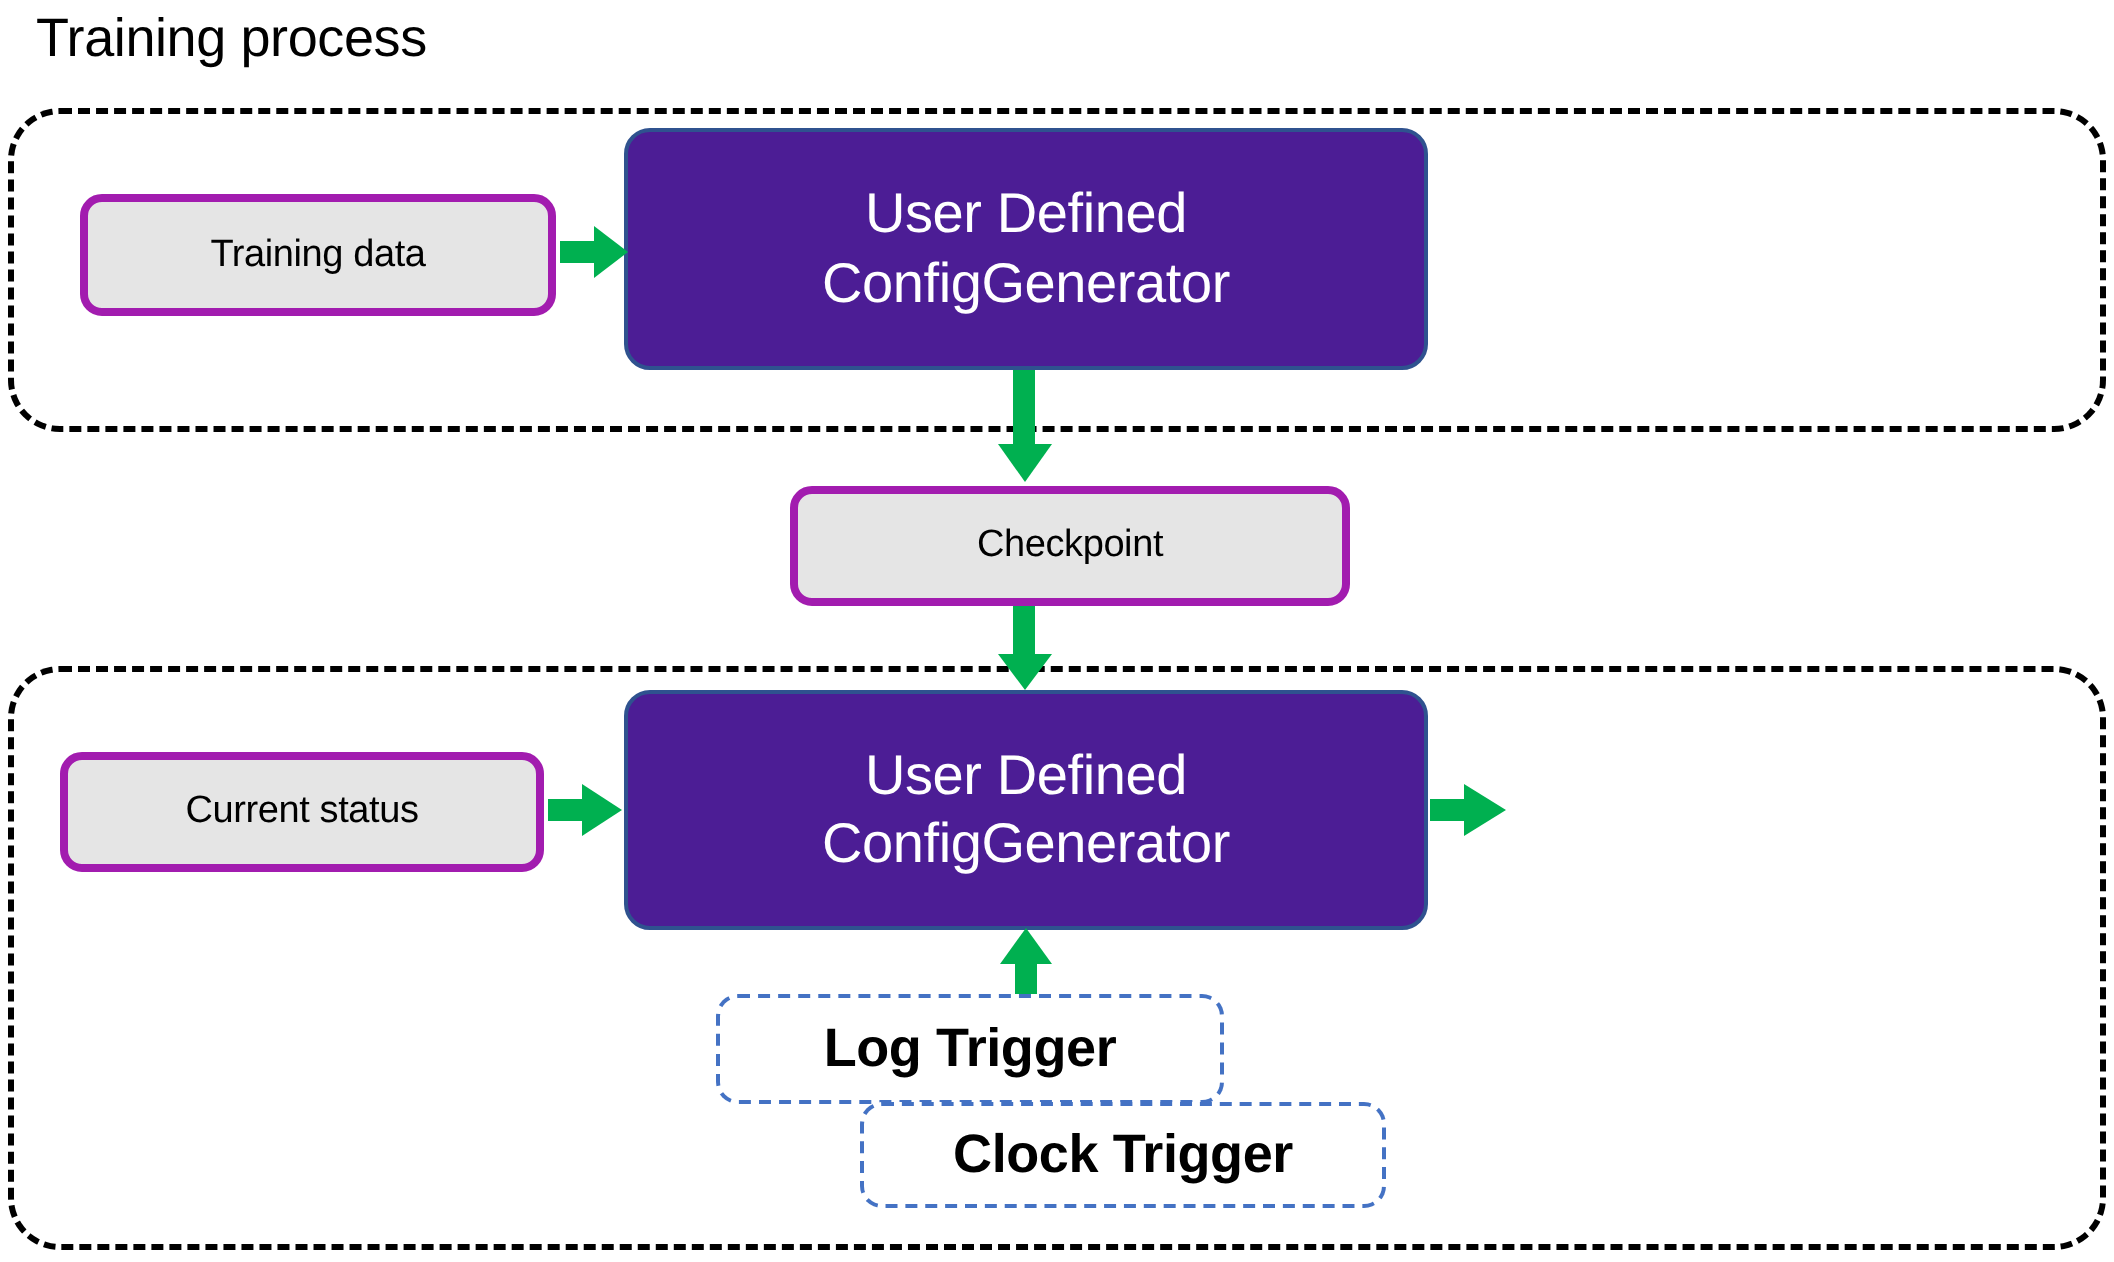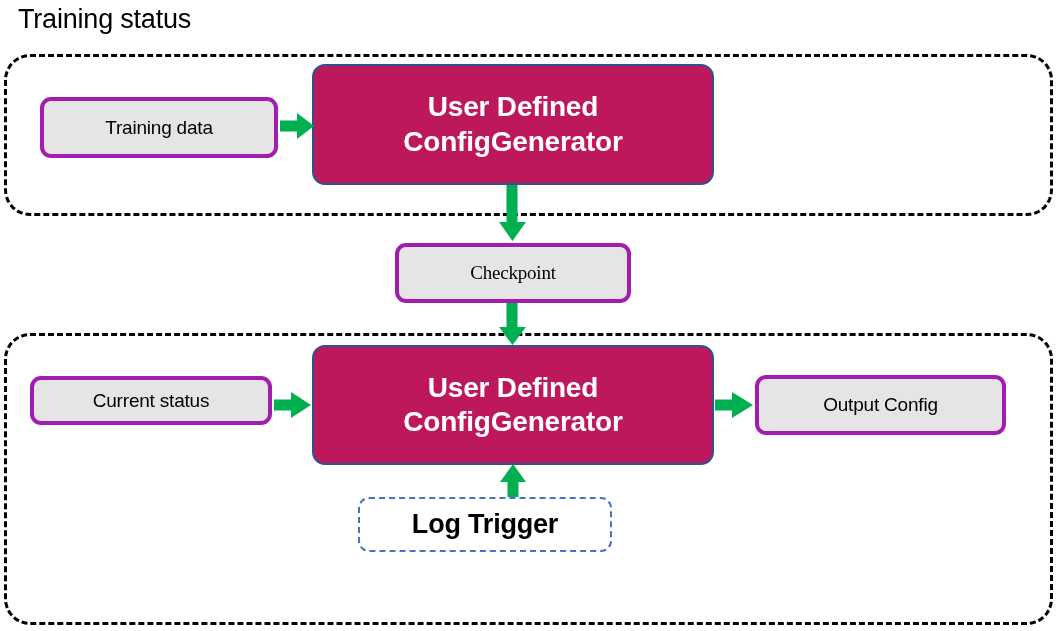--- a/index.html
+++ b/index.html
@@ -51,41 +51,40 @@
     display: flex;
     align-items: center;
     justify-content: center;
     color: #000000;
     font-size: 19px;
     line-height: 1.12;
     text-align: center;
     letter-spacing: -0.2px;
   }
   #box-training-data { left: 40px;  top: 97px;  width: 238px; height: 61px; }
-  #box-checkpoint    { left: 395px; top: 243px; width: 236px; height: 60px; font-family: Liberation Serif, serif; }
-  #box-current-status{ left: 30px;  top: 376px; width: 242px; height: 49px; }
+  #box-checkpoint    { left: 395px; top: 243px; width: 280px; height: 60px; }
+  #box-current-status{ left: 30px;  top: 376px; width: 242px; height: 60px; }
   #box-output-config { left: 755px; top: 375px; width: 251px; height: 60px; }
 
   
   .blue-box {
     position: absolute;
     box-sizing: border-box;
-    background: #be185d;
+    background: #4c1d95;
     border: 2px solid #2F528F;
     border-radius: 13px;
     display: flex;
     align-items: center;
     justify-content: center;
     color: #ffffff;
     font-size: 28px;
     line-height: 1.22;
     text-align: center;
     letter-spacing: -0.2px;
     white-space: pre-line;
-    font-weight: bold;
   }
   #box-udcg-training  { left: 312px; top: 64px;  width: 402px; height: 121px; }
   #box-udcg-inference { left: 312px; top: 345px; width: 402px; height: 120px; }
 
   
   .trigger-box {
     position: absolute;
     box-sizing: border-box;
     border: 2px dashed #4472C4;
     border-radius: 11px;
@@ -109,43 +108,43 @@
     height: 631px;
     pointer-events: none;
     z-index: 2;
   }
 </style>
 </head>
 <body>
 
 <div id="canvas">
 
-  <div class="section-title" id="title-training">Training status</div>
+  <div class="section-title" id="title-training">Training process</div>
 
 
   <div class="process-container" id="container-training"></div>
 
   <div class="process-container" id="container-inference"></div>
 
   <div class="plain-box" id="box-training-data">Training data</div>
 
   <div class="blue-box" id="box-udcg-training">User Defined
 ConfigGenerator</div>
 
   <div class="plain-box" id="box-checkpoint">Checkpoint</div>
 
   <div class="plain-box" id="box-current-status">Current status</div>
 
   <div class="blue-box" id="box-udcg-inference">User Defined
 ConfigGenerator</div>
 
-  <div class="plain-box" id="box-output-config">Output Config</div>
 
   <div class="trigger-box" id="box-log-trigger">Log Trigger</div>
 
+  <div class="trigger-box" id="box-clock-trigger">Clock Trigger</div>
 
   <svg id="arrow-layer" viewBox="0 0 1057 631" xmlns="http://www.w3.org/2000/svg">
 
     <g>
       <rect x="280" y="120.5" width="19" height="11" fill="#00B050"></rect>
       <polygon points="297,113 314,126 297,139" fill="#00B050"></polygon>
     </g>
 
     <g>
       <rect x="506.5" y="185" width="11" height="40" fill="#00B050"></rect>

